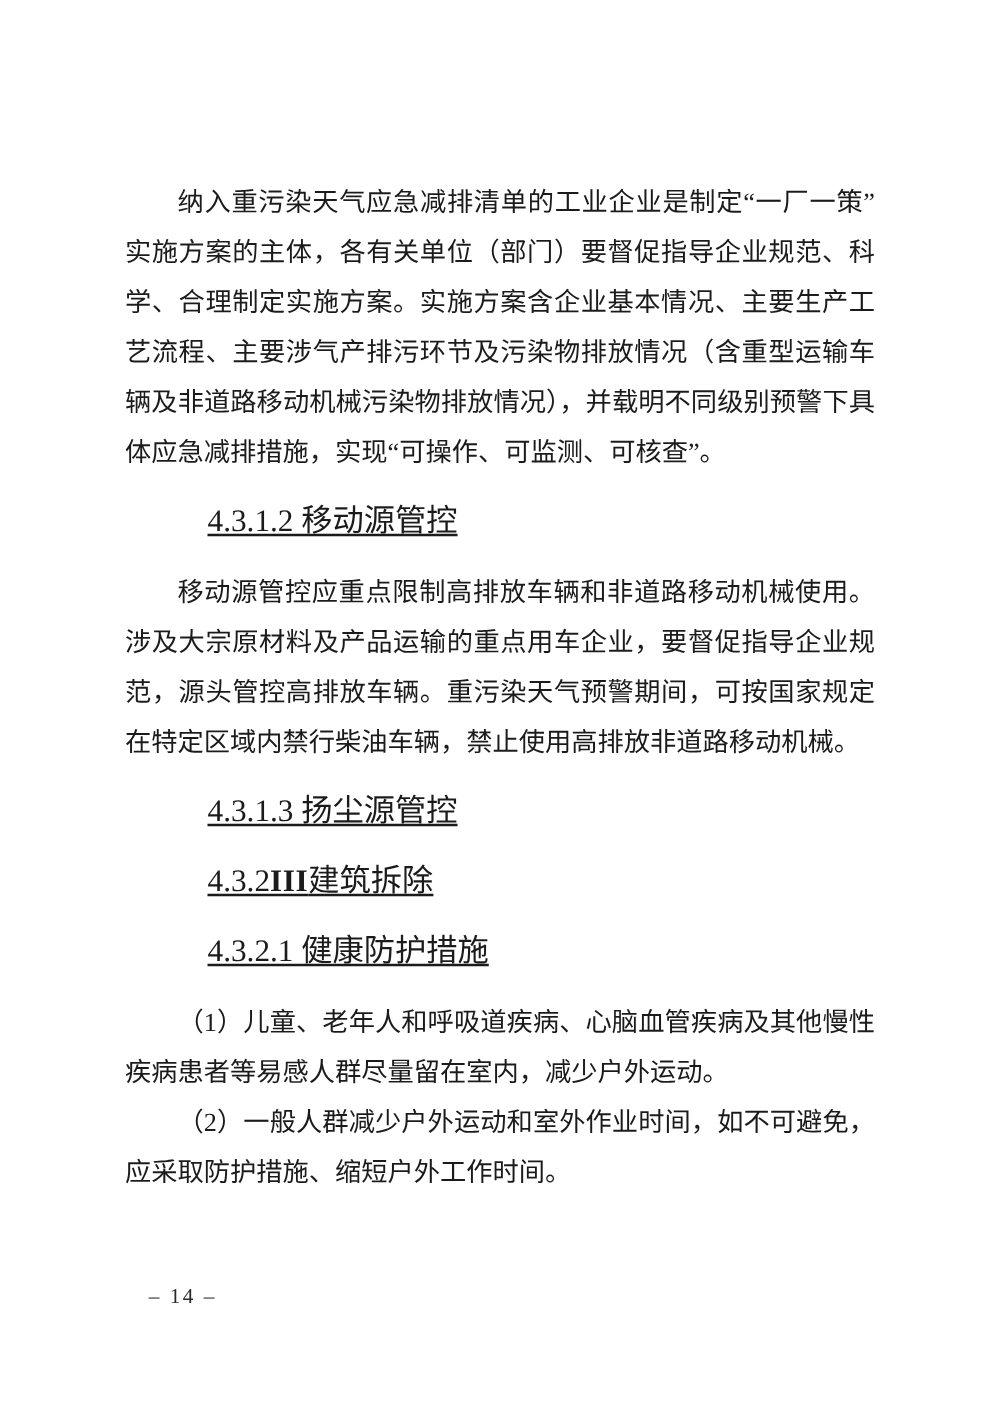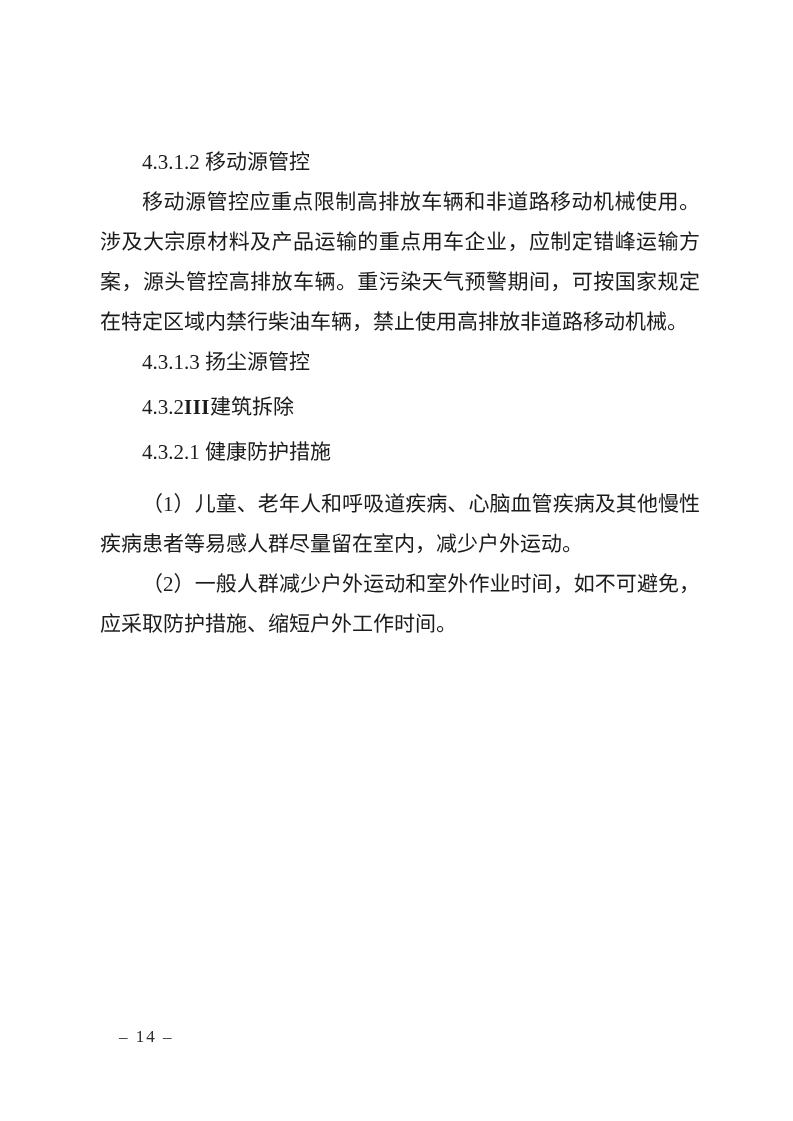--- a/index.html
+++ b/index.html
@@ -26,26 +26,27 @@
     margin: 0;
     font-size: 21px;
     line-height: 40px;
     text-align: justify;
     text-justify: inter-character;
     text-indent: 2em;
     word-break: break-all;
     overflow-wrap: anywhere;
   }
   .heading {
-    margin: 0;
-    font-size: 21px;
+    margin: 16px;
+    font-size: 25px;
     line-height: 40px;
     text-indent: 2em;
     font-weight: normal;
     white-space: nowrap;
+    text-decoration: underline;
   }
   .heading .bold-numeral {
     font-weight: bold;
     letter-spacing: 0.5px;
     text-align: right;
   }
   .mt-sm { margin-top: 5px; }
   .mt-md { margin-top: 12px; }
   .footer {
     position: absolute;
@@ -57,24 +58,25 @@
     letter-spacing: 2px;
   }
 </style>
 </head>
 <body>
 
 <div class="page">
 
   <div class="content">
 
+    <p class="para">纳入重污染天气应急减排清单的工业企业是制定“一厂一策”实施方案的主体，各有关单位（部门）要督促指导企业规范、科学、合理制定实施方案。实施方案含企业基本情况、主要生产工艺流程、主要涉气产排污环节及污染物排放情况（含重型运输车辆及非道路移动机械污染物排放情况），并载明不同级别预警下具体应急减排措施，实现“可操作、可监测、可核查”。</p>
 
     <p class="heading">4.3.1.2 移动源管控</p>
 
-    <p class="para">移动源管控应重点限制高排放车辆和非道路移动机械使用。涉及大宗原材料及产品运输的重点用车企业，应制定错峰运输方案，源头管控高排放车辆。重污染天气预警期间，可按国家规定在特定区域内禁行柴油车辆，禁止使用高排放非道路移动机械。</p>
+    <p class="para">移动源管控应重点限制高排放车辆和非道路移动机械使用。涉及大宗原材料及产品运输的重点用车企业，要督促指导企业规范，源头管控高排放车辆。重污染天气预警期间，可按国家规定在特定区域内禁行柴油车辆，禁止使用高排放非道路移动机械。</p>
 
     <p class="heading">4.3.1.3 扬尘源管控</p>
 
 
     <p class="heading mt-sm"><span>4.3.2</span><span class="bold-numeral">III</span><span>建筑拆除</span></p>
 
     <p class="heading mt-sm">4.3.2.1 健康防护措施</p>
 
     <p class="para mt-md">（1）儿童、老年人和呼吸道疾病、心脑血管疾病及其他慢性疾病患者等易感人群尽量留在室内，减少户外运动。</p>
 

